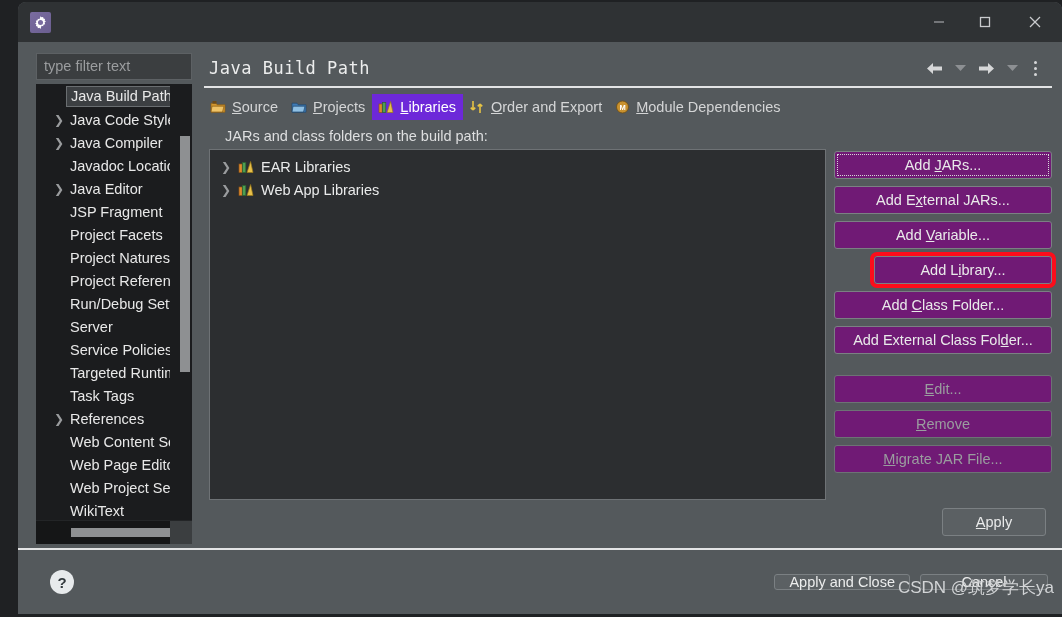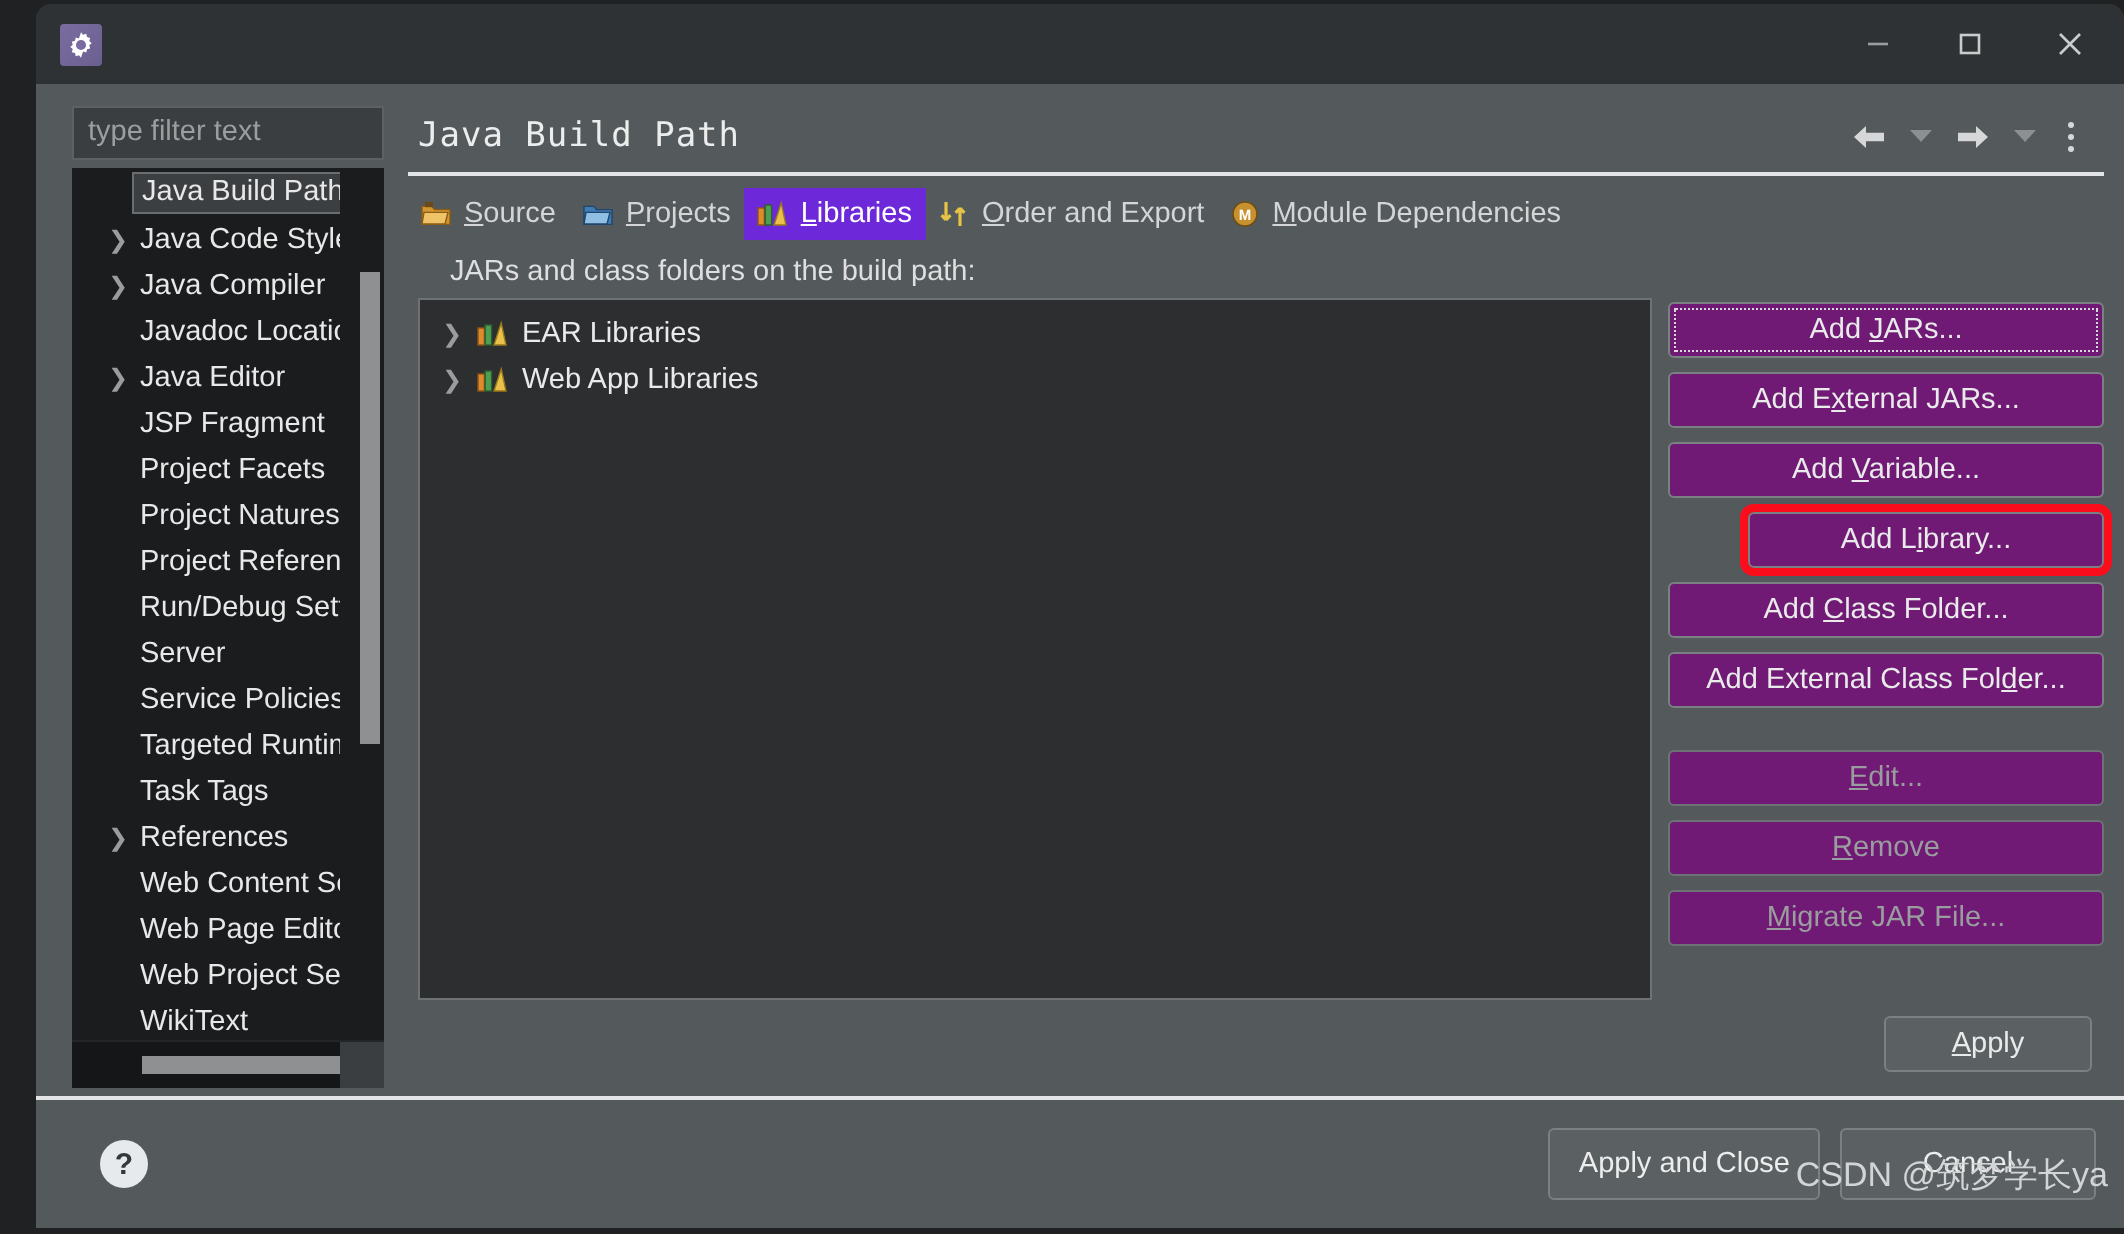--- a/index.html
+++ b/index.html
@@ -351,21 +351,21 @@
     font-size: 15px;
     font-weight: bold;
     margin-left: 16px;
   }
   .footer-btns {
     margin-left: auto;
     display: flex;
     gap: 10px;
   }
   .btn-foot {
-    height: 36px;
+    height: 16px;
     background: #5b6063;
     border: 1px solid #7b8083;
     border-radius: 3px;
     color: #eceded;
     font-size: 14.5px;
     display: flex; align-items: center; justify-content: center;
     padding: 0 14px;
     white-space: nowrap;
   }
   .btn-foot.wide { min-width: 128px; }

